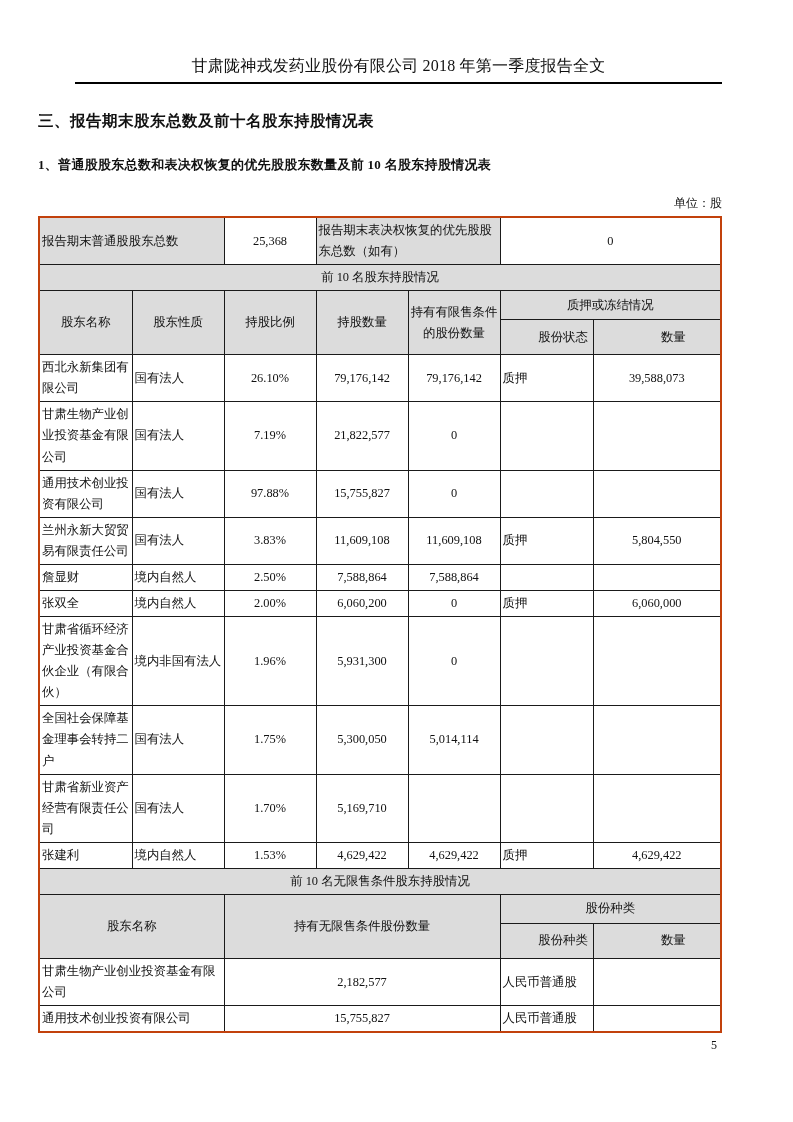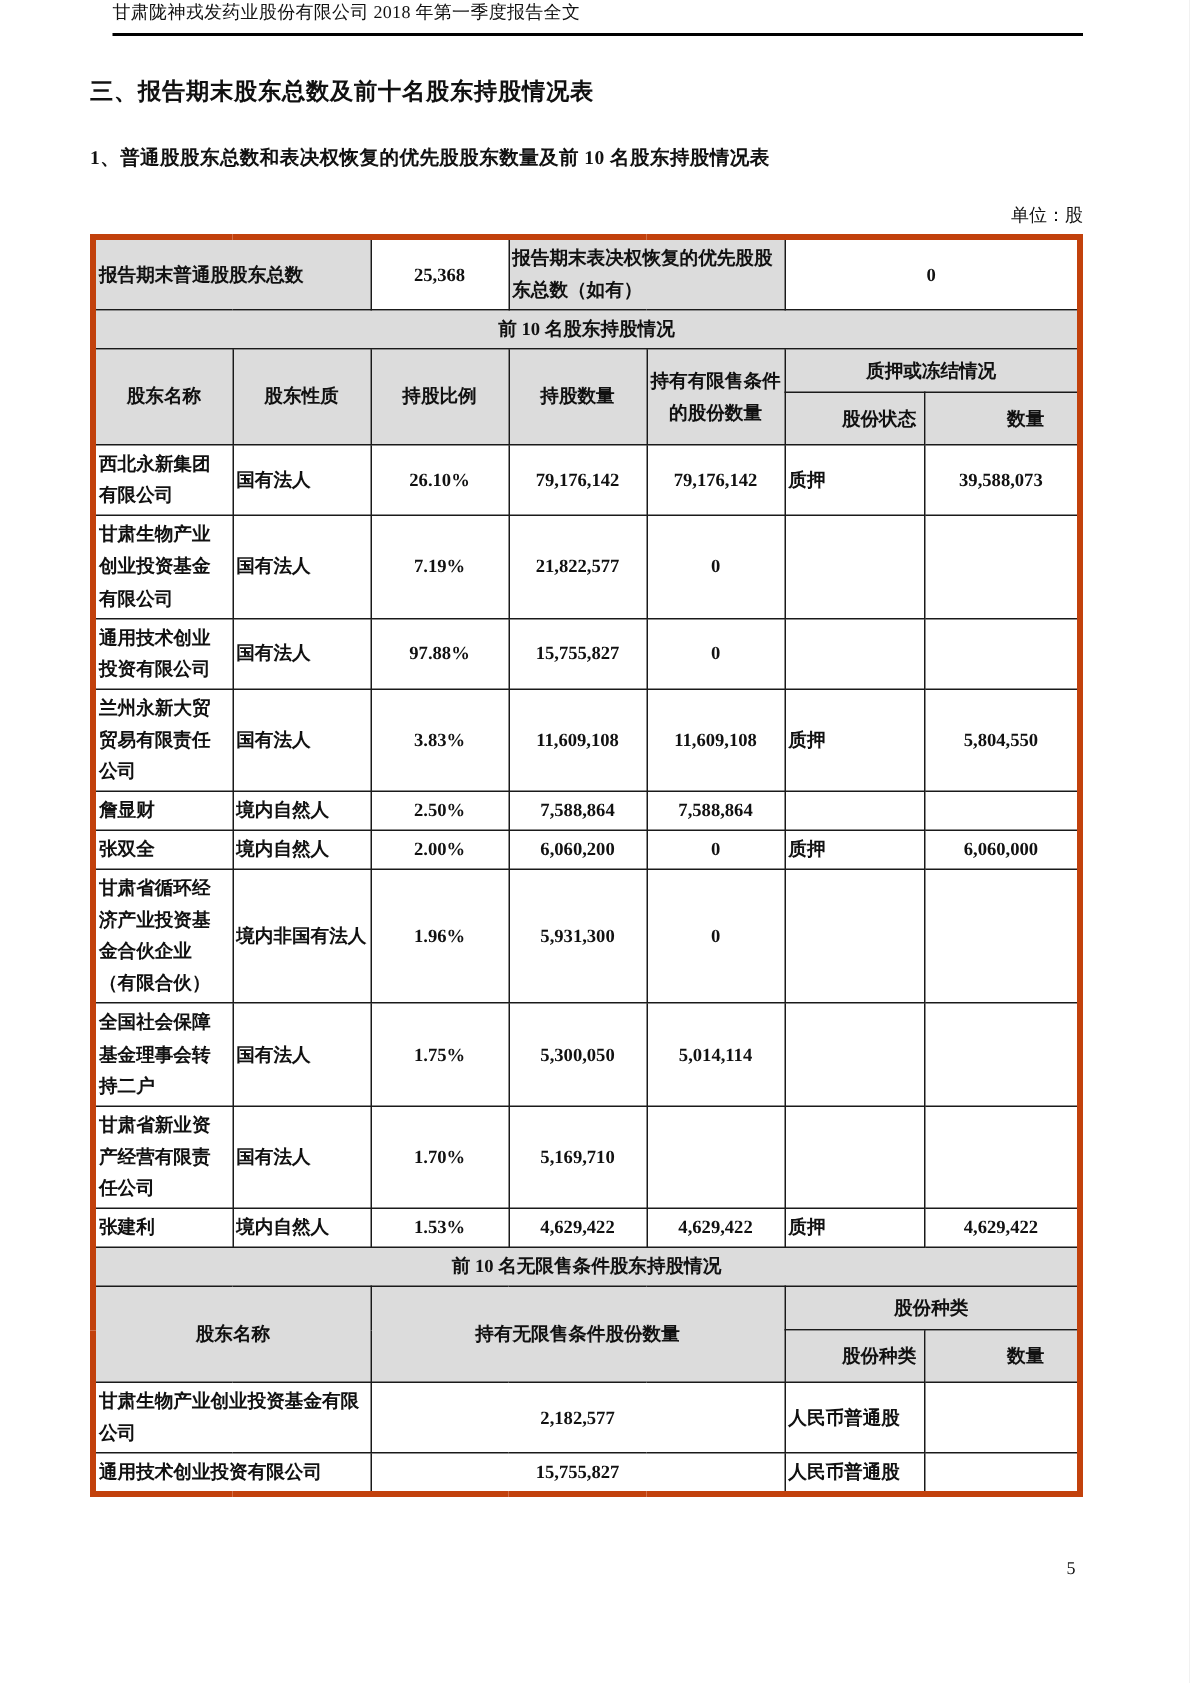--- a/index.html
+++ b/index.html
@@ -2,31 +2,31 @@
 <html><head>
 <meta charset="utf-8">
 <style>
   html,body{margin:0;padding:0;background:#e8e8e8;}
   .page{
     position:relative;width:793px;height:1122px;background:#ffffff;
     font-family:"Liberation Serif","DejaVu Serif",serif;color:#111;
     overflow:hidden;margin:0 auto;
   }
   .pg-header{
-    margin:0 71px 0 75px;padding-bottom:5px;
-    text-align:left;font-size:12px;letter-spacing:.2px;
+    margin:0 71px 0 75px;padding-top:56px;padding-bottom:5px;
+    text-align:center;font-size:16px;letter-spacing:.2px;
     border-bottom:2px solid #000;
   }
-  .content{margin:0 71px 0 60px;}
+  .content{margin:0 71px 0 38px;}
   .sec-title{font-size:15.5px;font-weight:bold;margin:27px 0 0 0;letter-spacing:.5px;}
   .sub-title{font-size:13px;font-weight:bold;margin:24px 0 0 0;letter-spacing:.3px;}
   .unit{margin-top:21px;margin-bottom:4px;text-align:right;font-size:12px;}
   table.rpt{
     width:100%;border-collapse:collapse;table-layout:fixed;
-    font-size:12.4px;border:4px solid #c2410c;font-weight:bold;
+    font-size:12.4px;border:2px solid #c2410c;
   }
   table.rpt td{
     border:1px solid #1a1a1a;padding:2px 2px;line-height:1.7;
     vertical-align:middle;word-break:break-all;overflow:hidden;
   }
   td.g{background:#dcdcdc;}
   td.c{text-align:center;}
   td.l{text-align:left;padding-left:3px;}
   td.r{text-align:center;padding-right:2px;font-family:"Liberation Serif","DejaVu Serif",serif;}
   tr.band td{height:21px;}

